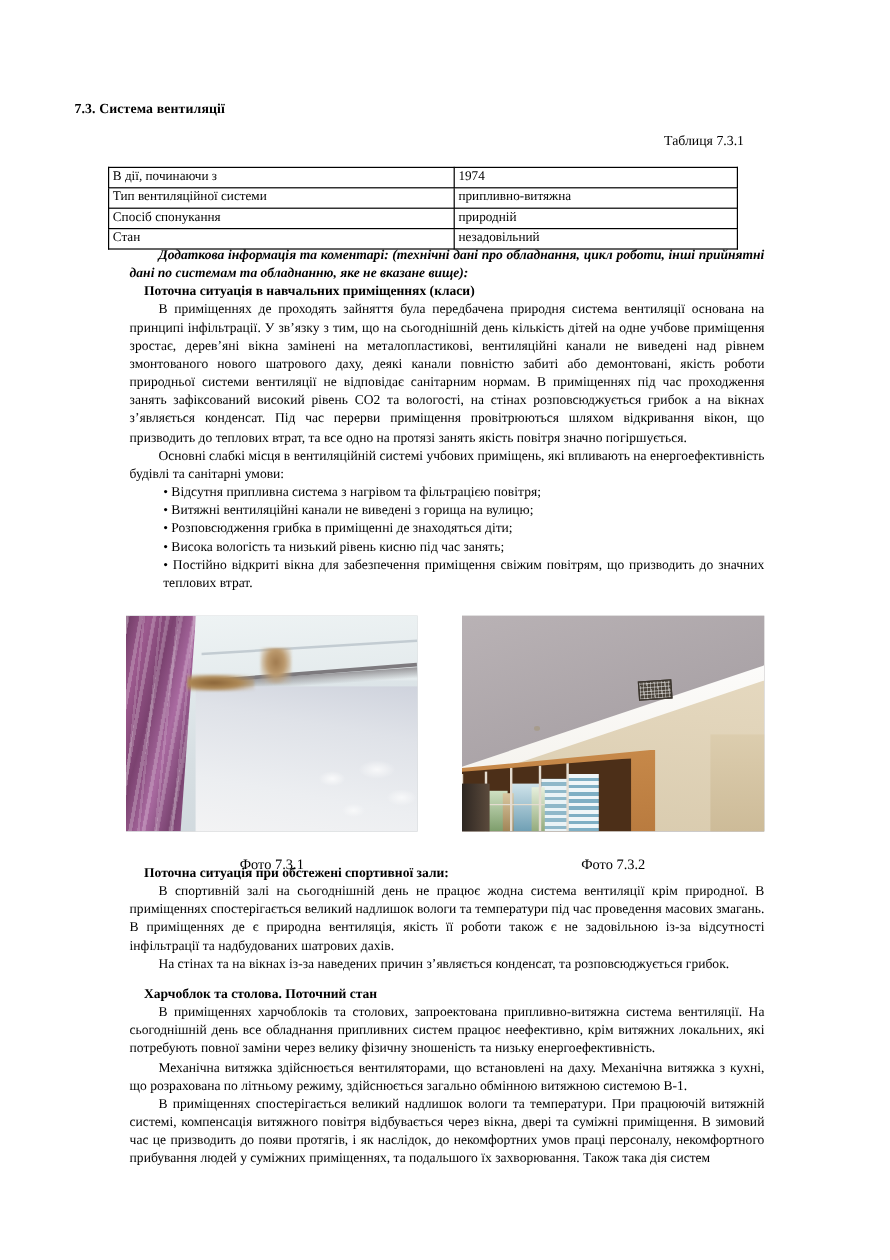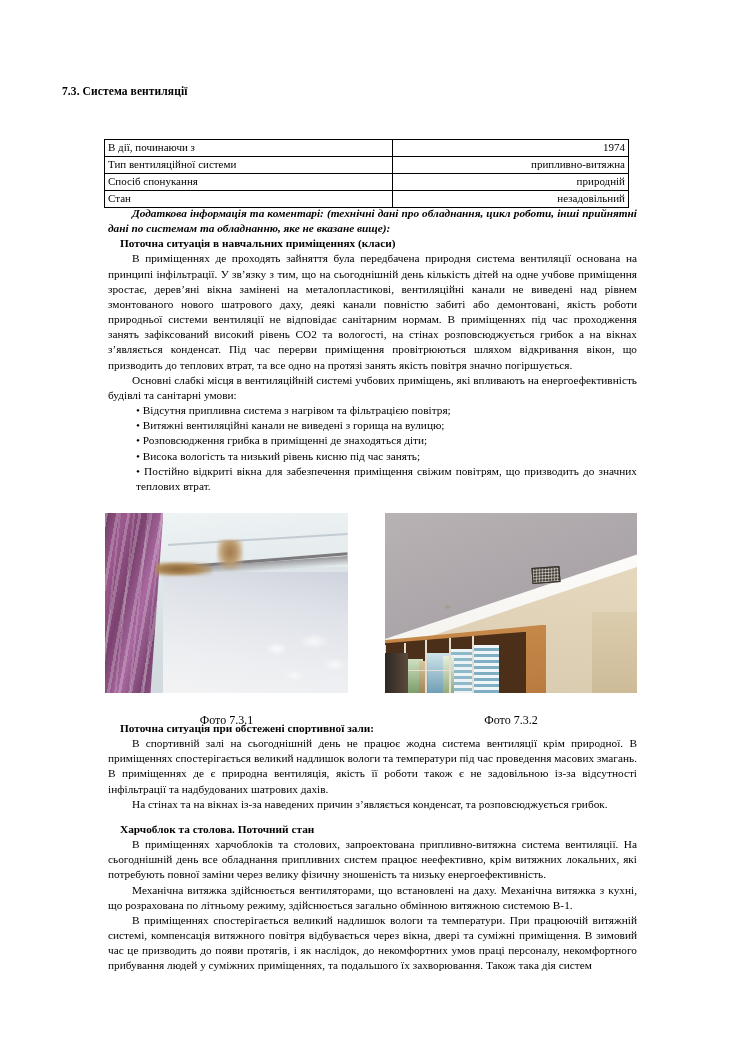--- a/index.html
+++ b/index.html
@@ -39,40 +39,40 @@
     left: 0;
     top: 112px;
     width: 620px;
     text-align: right;
     font-size: 11.5px;
   }
 
   
   .data-table {
     position: absolute;
-    left: 104px;
+    left: 90px;
     top: 139px;
     width: 512px;
     border-collapse: collapse;
     table-layout: fixed;
   }
   .data-table td {
     border: 1px solid #000000;
     font-size: 11px;
     height: 12px;
     padding: 1px 3px 2px 3px;
     line-height: 13px;
   }
   .data-table td.k {
     width: 281px;
     text-align: left;
   }
   .data-table td.v {
     width: 229px;
-    text-align: right;
+    text-align: left;
     margin-top: 39px;
   }
 
   
   .body-block {
     position: absolute;
     left: 108px;
     top: 206px;
     width: 529px;
   }
@@ -268,20 +268,21 @@
     width: 529px;
   }
 </style>
 </head>
 <body>
 
 <div class="page">
 
   <div class="section-heading">7.3. Система вентиляції</div>
 
+  <div class="table-caption">Таблиця 7.3.1</div>
 
   <table class="data-table">
     <tbody>
       <tr>
         <td class="k">В дії, починаючи з</td>
         <td class="v">1974</td>
       </tr>
       <tr>
         <td class="k">Тип вентиляційної системи</td>
         <td class="v">припливно-витяжна</td>

